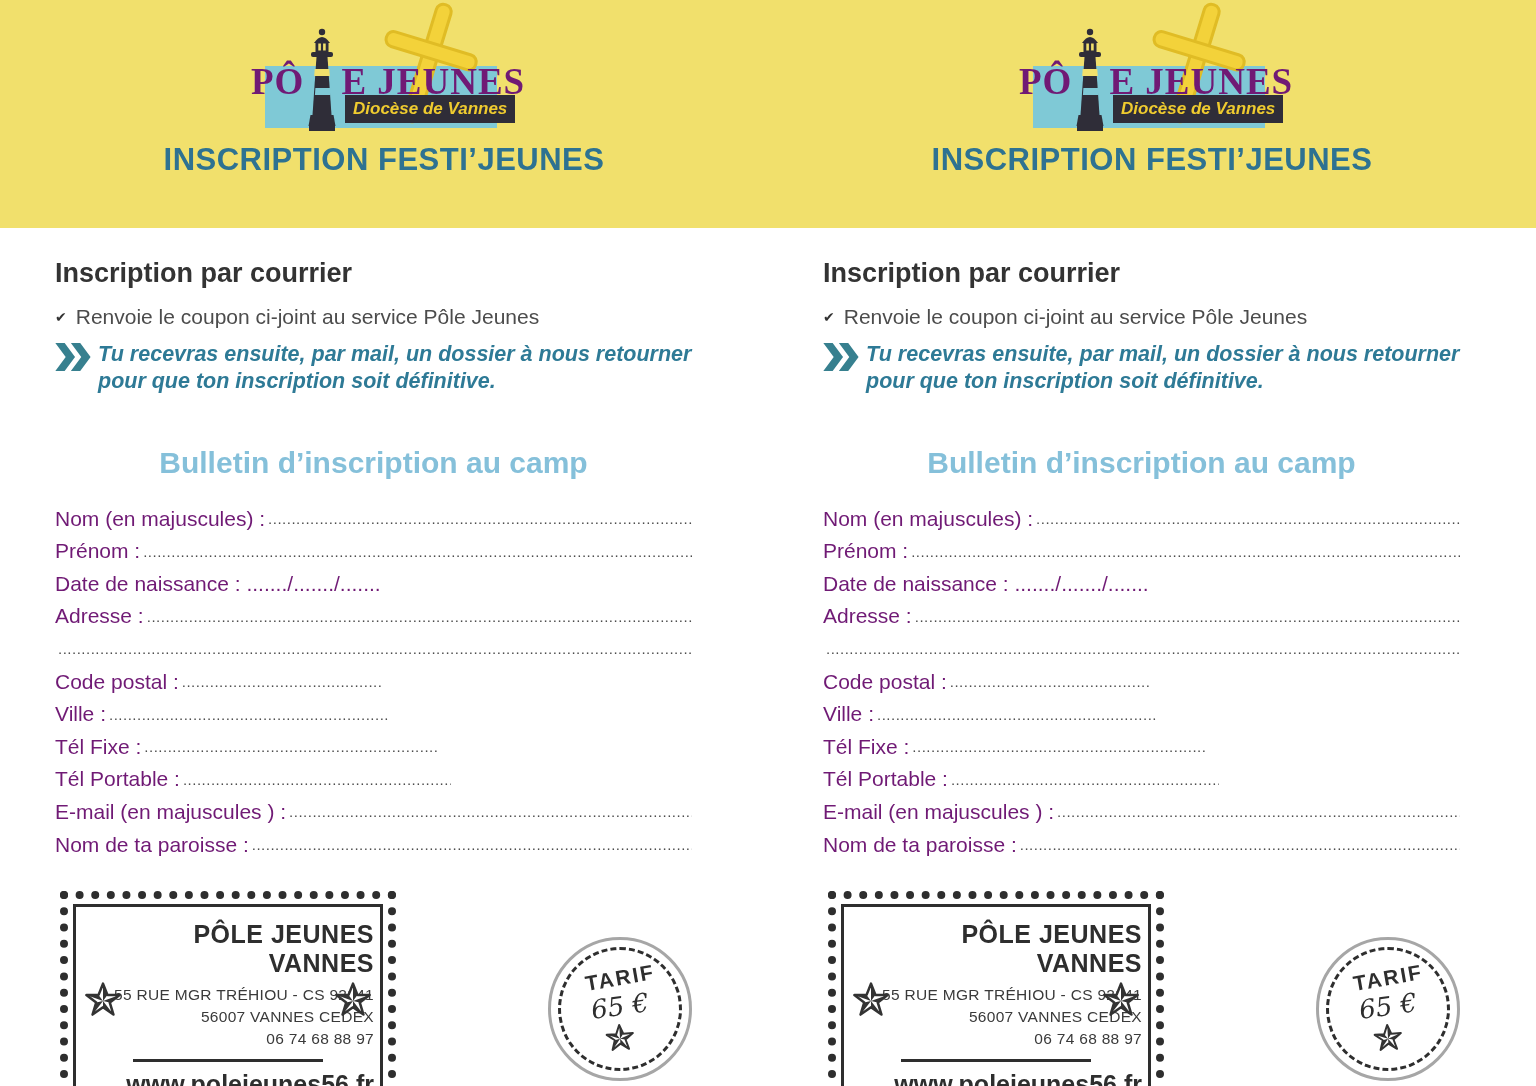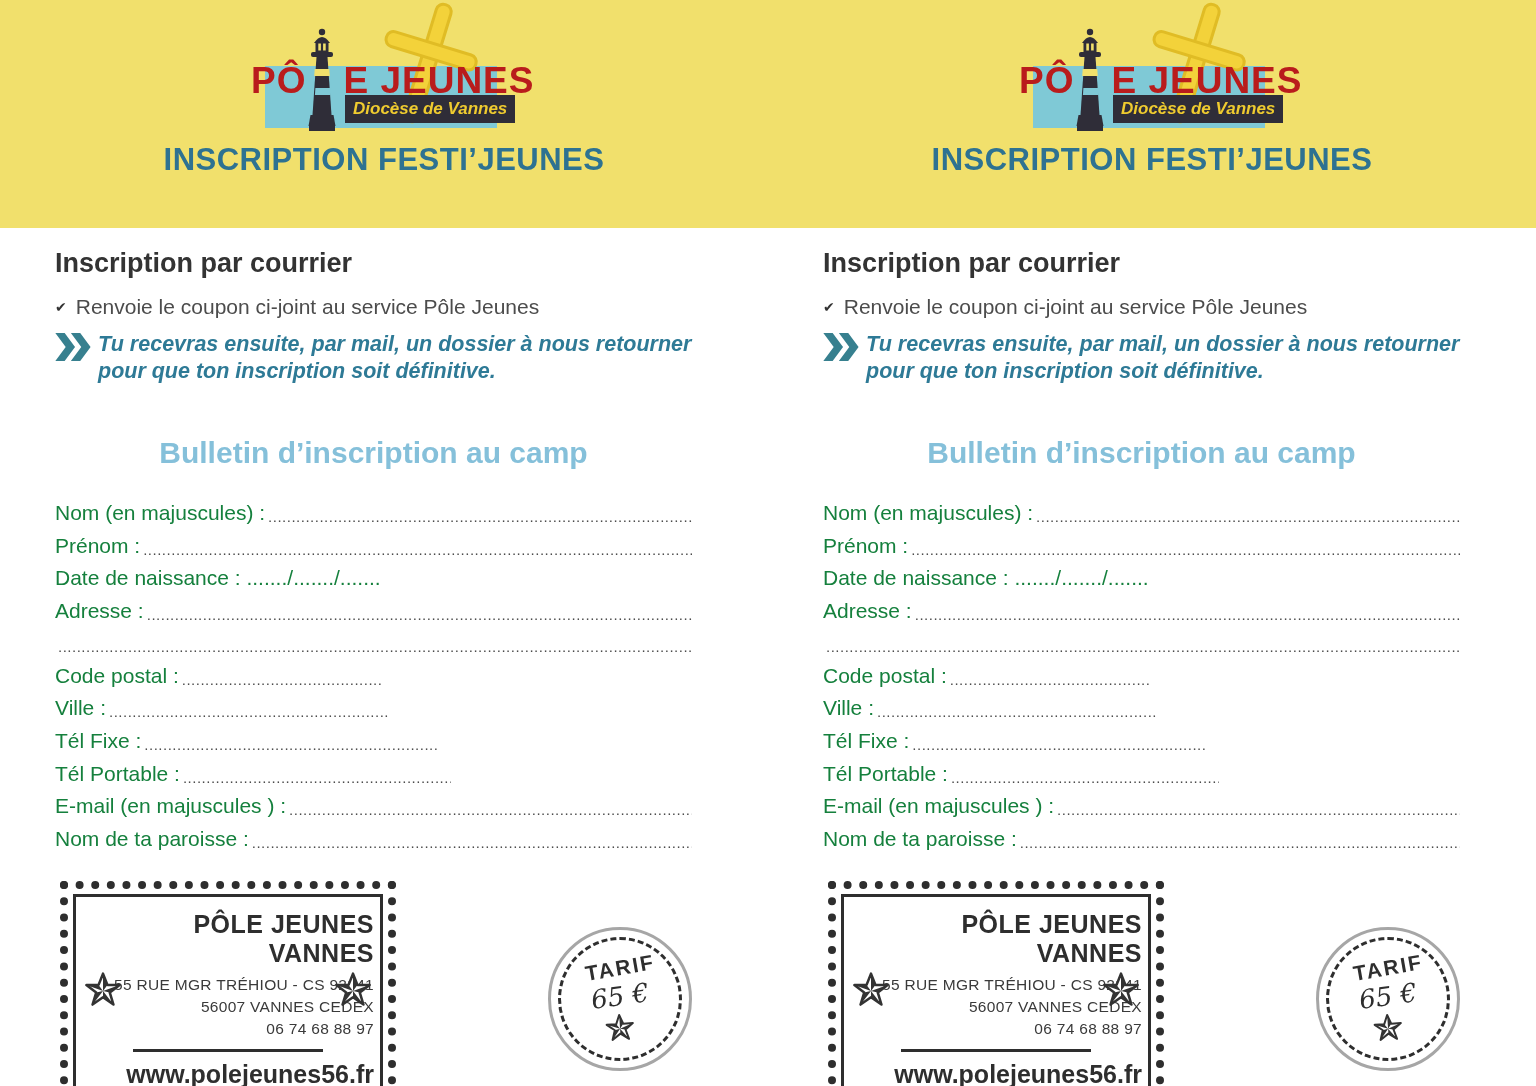--- a/index.html
+++ b/index.html
@@ -16,46 +16,46 @@
   
   .band {
     height:228px; background:#F1E06C;
     text-align:center; padding-top:4px;
   }
   .logo { position:relative; width:270px; height:130px; margin:0 auto; }
   .logo-blue { position:absolute; left:16px; top:62px; width:232px; height:62px; background:#7FC9D6; }
   .logo-cross { position:absolute; left:104px; top:-4px; width:150px; height:132px; }
   .brand {
     position:absolute; left:2px; top:56px; display:flex; align-items:center;
-    font-size:37px; font-weight:900; letter-spacing:1px; color:#b91c1c; white-space:nowrap;
+    font-size:37px; font-weight:900; letter-spacing:1px; color:#701a75; white-space:nowrap;font-family:Liberation Serif, serif;
   }
   .brand-gap { display:inline-block; width:37px; }
   .lighthouse { position:absolute; left:53px; top:24px; width:40px; height:104px; }
   .dio-box {
     position:absolute; left:96px; top:91px; background:#2F2D38; color:#EFCB2F;
     font-size:17px; font-style:italic; font-weight:700; padding:4px 8px; white-space:nowrap;
   }
   .panel-title {
     margin-top:8px; font-size:31px; font-weight:800; letter-spacing:0.5px;
     color:#2E7291;
   }
 
   
   .content { padding:0 76px 0 55px; }
-  .courrier-h { margin-top:20px; font-size:27px; font-weight:800; color:#333333; }
+  .courrier-h { margin-top:30px; font-size:27px; font-weight:800; color:#333333; }
   .check-row { margin-top:16px; display:flex; align-items:center; gap:9px; font-size:21px; color:#4C4C4C; }
   .check { font-size:14px; color:#333333; line-height:1; }
   .note { display:flex; margin-top:12px; gap:5px; }
   .chev { width:38px; height:28px; flex:none; margin-top:2px; }
   .note-text { font-size:21.5px; font-style:italic; font-weight:600; color:#2E7A96; line-height:1.24; }
 
   .bulletin-title { margin-top:52px; text-align:center; font-size:30px; font-weight:800; color:#85C0DA; }
 
   .rows { margin-top:22px; }
-  .frow { display:flex; align-items:flex-end; height:32.6px; font-size:21px; color:#15803d; white-space:nowrap; }
+  .frow { display:flex; align-items:center; height:32.6px; font-size:21px; color:#701a75; white-space:nowrap; }
   .flabel { flex:none; }
   .dots { overflow:hidden; font-size:15px; letter-spacing:0.5px; color:#4C4C4C; margin-left:3px; }
   .dots::after { content:"...................................................................................................................................................................................................."; }
   .grow { flex:1; }
   .w200 { width:200px; } .w280 { width:280px; } .w295 { width:295px; } .w268 { width:268px; }
 
   
   .bottom { display:flex; align-items:center; margin-top:30px; margin-left:5px; }
   .stamp { border:8px dotted #2E2E2E; padding:5px; background:#ffffff; width:348px; }
   .stamp-inner { border:3px solid #2E2E2E; padding:13px 6px 12px; text-align:right; position:relative; }

